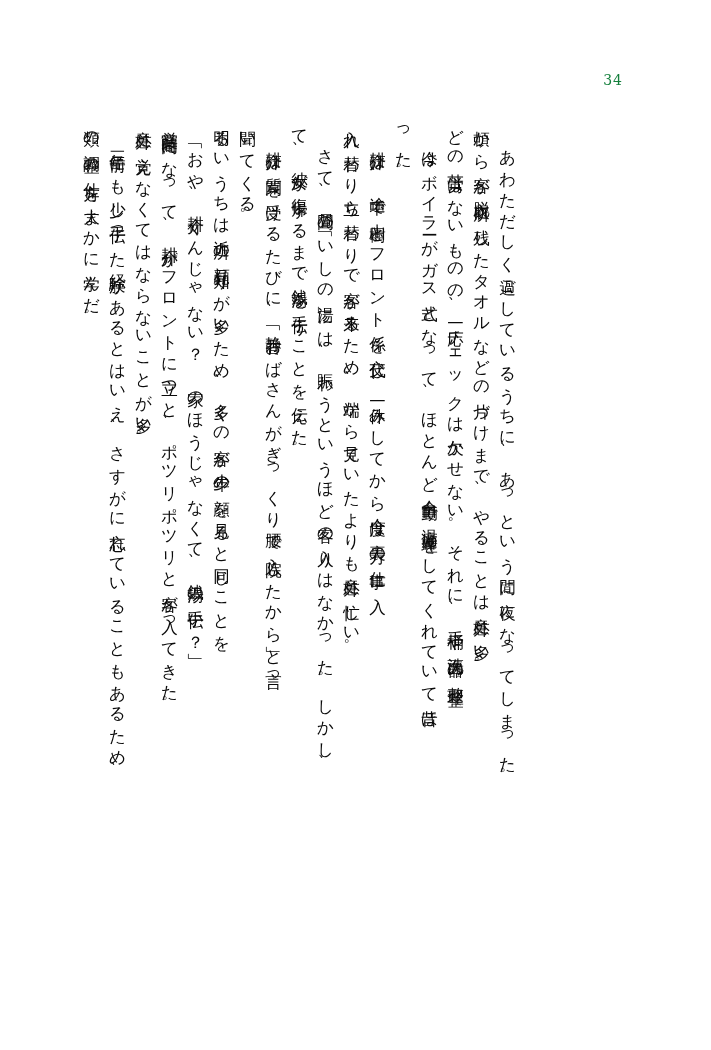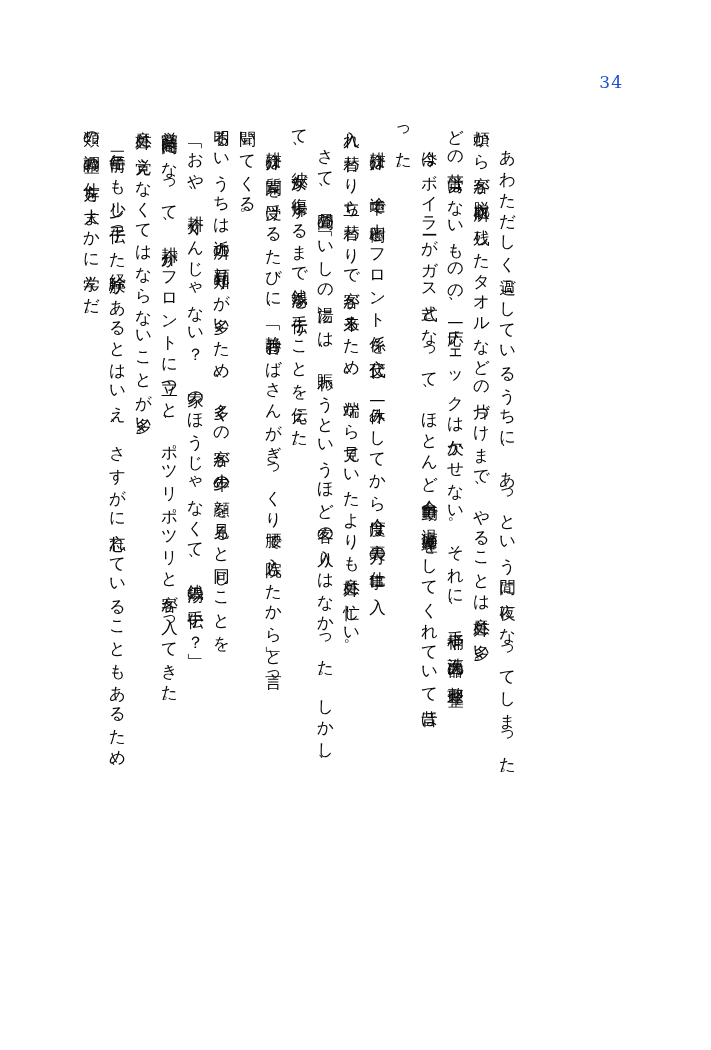--- a/index.html
+++ b/index.html
@@ -23,24 +23,24 @@
     width: 711px;
     height: 1050px;
     background: #ffffff;
   }
 
   
   .page-number {
     position: absolute;
     top: 72px;
     right: 88px;
-    font-size: 17px;
+    font-size: 14px;
     letter-spacing: 1px;
     font-family: "DejaVu Serif", "Liberation Serif", serif;
-    color: #1d4ed8;
+    color: #15803d;
   }
 
   
   .body-text {
     position: absolute;
     top: 118px;
     right: 78px;
     height: 800px;
     width: 560px;
     display: flex;

